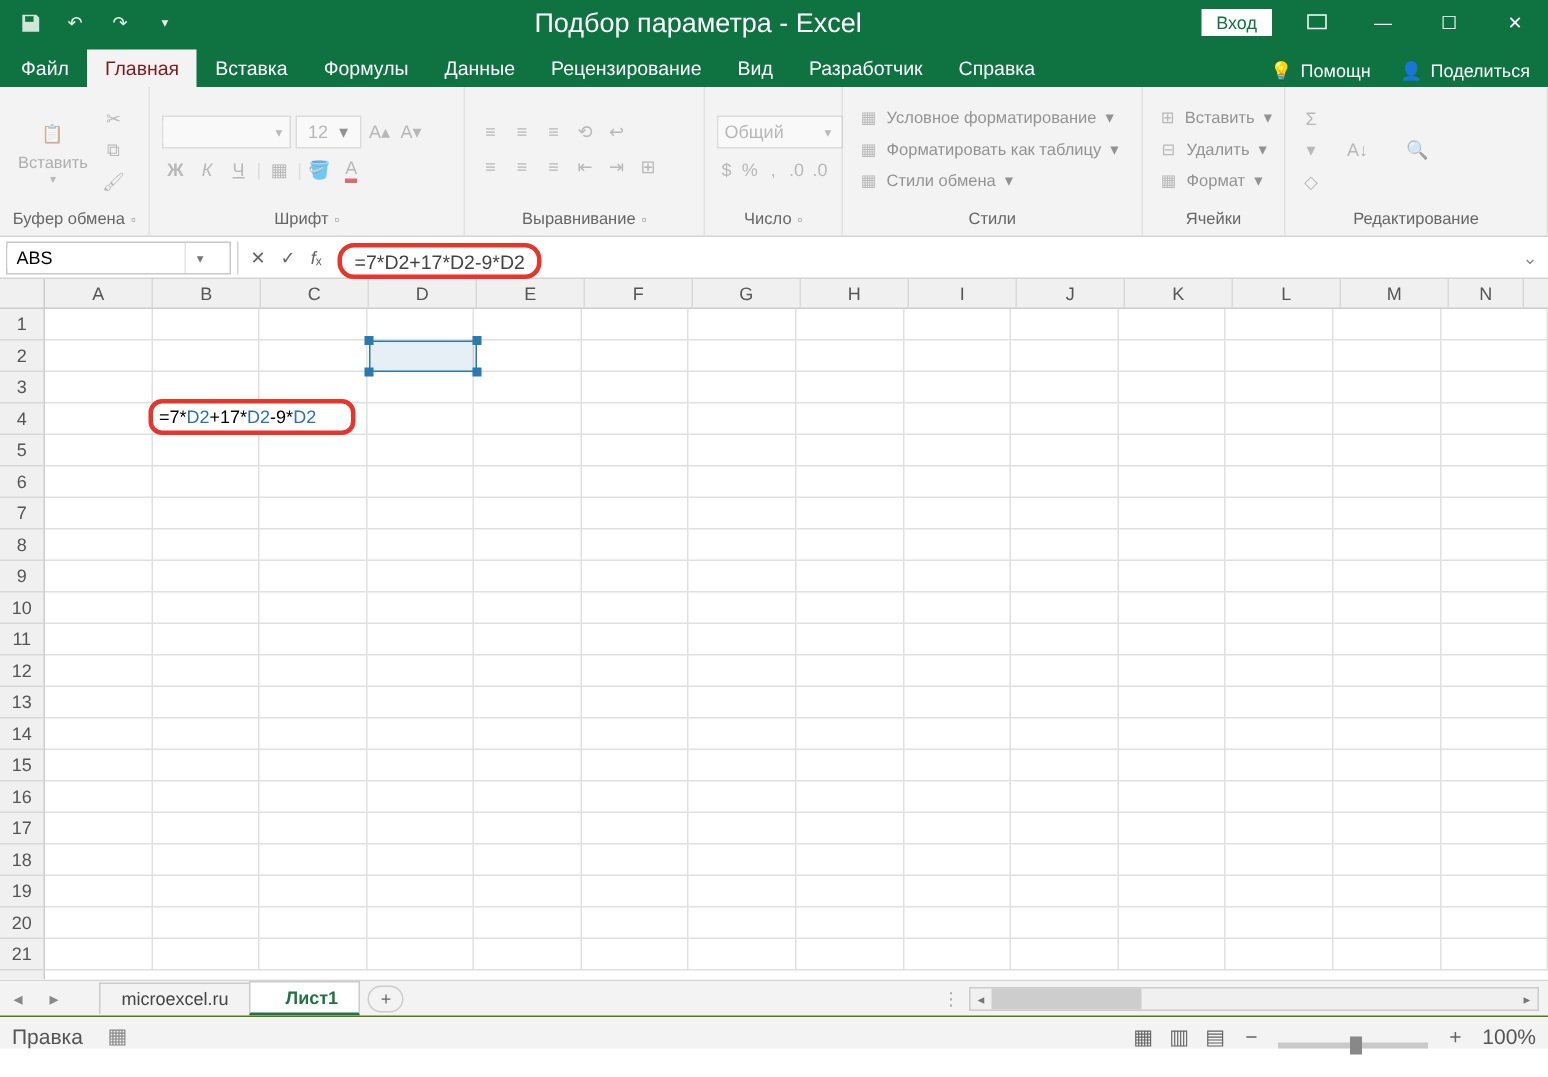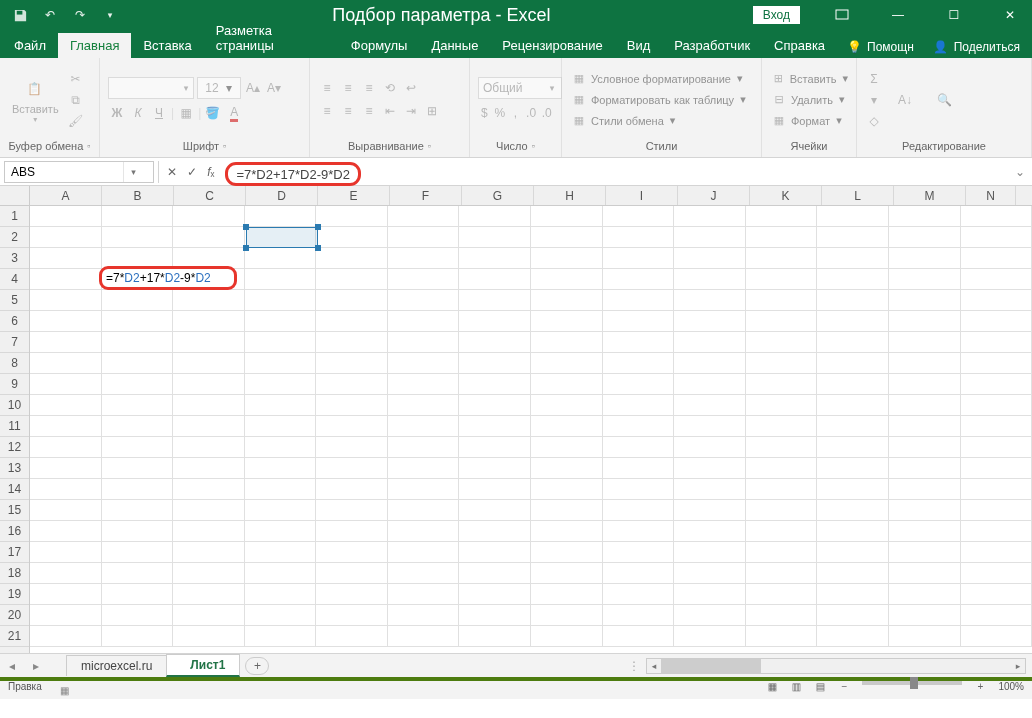--- a/index.html
+++ b/index.html
@@ -3,28 +3,28 @@
 <meta charset="utf-8">
 <style>
 * { box-sizing: border-box; margin: 0; padding: 0; font-family: "Segoe UI", Tahoma, sans-serif; }
 body { background: #fff; width: 1032px; height: 718px; overflow: hidden; font-size: 12px; color: #444; }
 
 
 .titlebar { background: #0e7341; height: 30px; display: flex; align-items: center; color: #fff; }
 .titlebar .qat { display: flex; align-items: center; gap: 6px; padding: 0 8px; }
 .titlebar .qat-btn { width: 24px; height: 24px; display:flex; align-items:center; justify-content:center; opacity: .9; }
 .titlebar .title { flex: 1; text-align: center; font-size: 18px; }
-.titlebar .winctl { display: flex; align-items:center; gap: 12px; }
+.titlebar .winctl { display: flex; align-items:center; gap: 0; }
 .titlebar .login-btn { background:#fff; color:#0e7341; padding:2px 10px; font-size:12px; margin-right:8px; }
 .titlebar .wbtn { width: 44px; height:30px; display:flex; align-items:center; justify-content:center; color:#fff; }
 
 
 .menurow { background: #0e7341; height: 28px; display:flex; align-items:flex-end; padding: 0 2px; color:#fff; font-size:13px; }
 .menurow .mtab { padding: 5px 12px; cursor:pointer; }
-.menurow .mtab.active { background:#f3f3f3; color:#15803d; }
+.menurow .mtab.active { background:#f3f3f3; color:#7f1d1d; }
 .menurow .spacer { flex:1; }
 .menurow .rightitem { padding: 4px 10px; display:flex; gap:5px; align-items:center; font-size:12px; }
 
 
 .ribbon { background:#f3f3f3; height: 100px; border-bottom:1px solid #d4d4d4; display:flex; }
 .rgroup { border-right:1px solid #e1e1e1; padding: 4px 8px 2px; display:flex; flex-direction:column; justify-content:space-between; }
 .rgroup .ctlrow { display:flex; align-items:center; gap:4px; flex:1; }
 .rgroup .glabel { text-align:center; font-size:11px; color:#666; height:18px; display:flex; align-items:center; justify-content:center; gap:4px;}
 .rgroup .glabel .exp { font-size:9px; color:#888; }
 .rbtn { display:flex; flex-direction:column; align-items:center; padding:2px 4px; color:#777; }
@@ -77,21 +77,21 @@
 .sheettab { padding:3px 14px; border:1px solid #ccc; border-bottom:none; background:#fff; font-size:12px; color:#444; margin-right:-1px;}
 .sheettab.active { background:#fff; border-bottom:2px solid #217346; color:#217346; font-weight:600;padding-left:23px;}
 .sheettab.inactive { background:#f3f3f3; }
 .addsheet { width:24px; text-align:center; color:#666; margin-left:6px; border:1px solid #ccc; border-radius:10px; height:18px; line-height:16px;}
 .sheetbar .sbspacer { flex:1; }
 .hscroll { width:380px; height:16px; background:#f0f0f0; border:1px solid #ccc; position:relative; margin-right:6px;}
 .hscroll .thumb { position:absolute; left:14px; top:0; bottom:0; width:100px; background:#cdcdcd;}
 .hscroll .arr { position:absolute; top:0; bottom:0; width:14px; display:flex; align-items:center; justify-content:center; color:#777; font-size:9px;}
 
 
-.statusbar { height:22px; background:#f3f3f3; border-top:4px solid #4d7c0f; display:flex; align-items:flex-start; padding:0 8px; font-size:10px; color:#555;}
+.statusbar { height:22px; background:#f3f3f3; border-top:1px solid #4d7c0f; display:flex; align-items:flex-end; padding:0 8px; font-size:14px; color:#555;}
 .statusbar .sspacer { flex:1; }
 .viewbtn { width:24px; text-align:center; color:#666; }
 .zoomslider { width:100px; height:4px; background:#c9c9c9; margin:0 6px; position:relative;}
 .zoomslider .zthumb { position:absolute; left:48px; top:-4px; width:8px; height:12px; background:#888;}
 </style>
 </head>
 <body>
 
 <div class="titlebar">
   <div class="qat">
@@ -116,21 +116,20 @@
     <span class="wbtn">―</span>
     <span class="wbtn">☐</span>
     <span class="wbtn">✕</span>
   </div>
 </div>
 
 <div class="menurow">
   <div class="mtab">Файл</div>
   <div class="mtab active">Главная</div>
   <div class="mtab">Вставка</div>
-  <div class="mtab">Разметка страницы</div>
   <div class="mtab">Формулы</div>
   <div class="mtab">Данные</div>
   <div class="mtab">Рецензирование</div>
   <div class="mtab">Вид</div>
   <div class="mtab">Разработчик</div>
   <div class="mtab">Справка</div>
   <div class="spacer"></div>
   <div class="rightitem">
       <span>💡</span>
       <span>Помощн</span>

